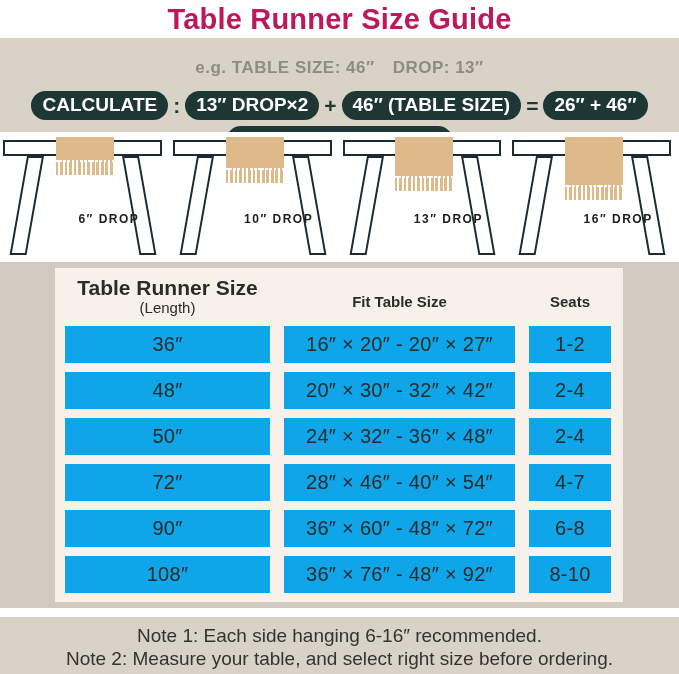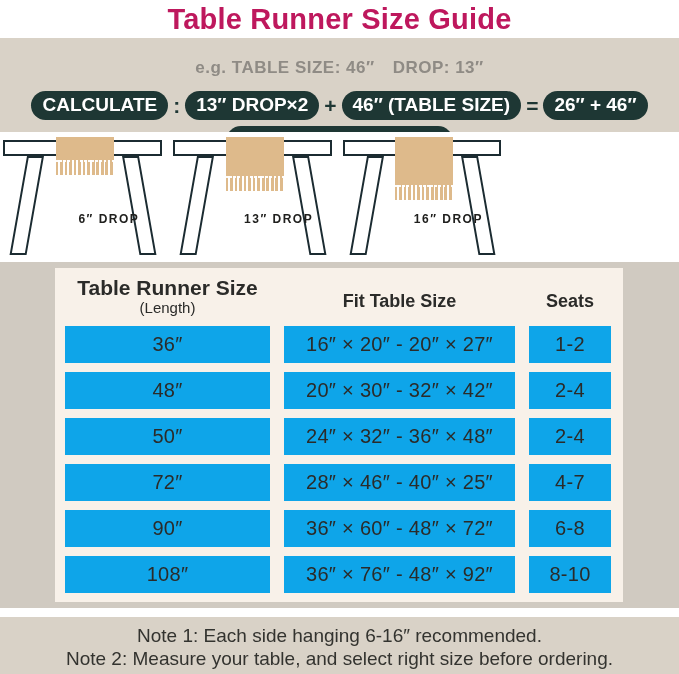--- a/index.html
+++ b/index.html
@@ -109,21 +109,21 @@
   .grid-row {
     display: grid;
     grid-template-columns: 205px 231px 82px;
     column-gap: 14px;
   }
   .hdr { color: #2b2b29; text-align: center; }
   .hdr-row { height: 50px; }
   .hdr .h-main { font-size: 21px; font-weight: 700; line-height: 24px; }
   .hdr .h-sub  { font-size: 15px; font-weight: 400; line-height: 15px; }
   .hdr.mid { display: flex; align-items: center; justify-content: center;
-             font-size: 18px; font-weight: 700; }
+             font-size: 15px; font-weight: 700; }
   .cell {
     height: 37px; margin-bottom: 9px;
     background: #0ea5e9;
     display: flex; align-items: center; justify-content: center;
     font-size: 20px; color: #2b2b29;
     letter-spacing: 0.3px;
     white-space: nowrap;
   }
 
   
@@ -168,20 +168,29 @@
     <div class="fig">
       <div class="tabletop"></div>
       <div class="leg left"></div>
       <div class="leg right"></div>
       <div class="runner" style="height: 38px;">
         <div class="fringe"></div>
       </div>
       <div class="fig-label">6″ DROP</div>
     </div>
 
+    <div class="fig">
+      <div class="tabletop"></div>
+      <div class="leg left"></div>
+      <div class="leg right"></div>
+      <div class="runner" style="height: 46px;">
+        <div class="fringe"></div>
+      </div>
+      <div class="fig-label">10″ DROP</div>
+    </div>
 
     <div class="fig">
       <div class="tabletop"></div>
       <div class="leg left"></div>
       <div class="leg right"></div>
       <div class="runner" style="height: 54px;">
         <div class="fringe"></div>
       </div>
       <div class="fig-label">13″ DROP</div>
     </div>
@@ -220,21 +229,21 @@
         <div class="cell">20″ × 30″ - 32″ × 42″</div>
         <div class="cell">2-4</div>
       </div>
       <div class="grid-row">
         <div class="cell">50″</div>
         <div class="cell">24″ × 32″ - 36″ × 48″</div>
         <div class="cell">2-4</div>
       </div>
       <div class="grid-row">
         <div class="cell">72″</div>
-        <div class="cell">28″ × 46″ - 40″ × 25″</div>
+        <div class="cell">28″ × 46″ - 40″ × 54″</div>
         <div class="cell">4-7</div>
       </div>
       <div class="grid-row">
         <div class="cell">90″</div>
         <div class="cell">36″ × 60″ - 48″ × 72″</div>
         <div class="cell">6-8</div>
       </div>
       <div class="grid-row">
         <div class="cell">108″</div>
         <div class="cell">36″ × 76″ - 48″ × 92″</div>

